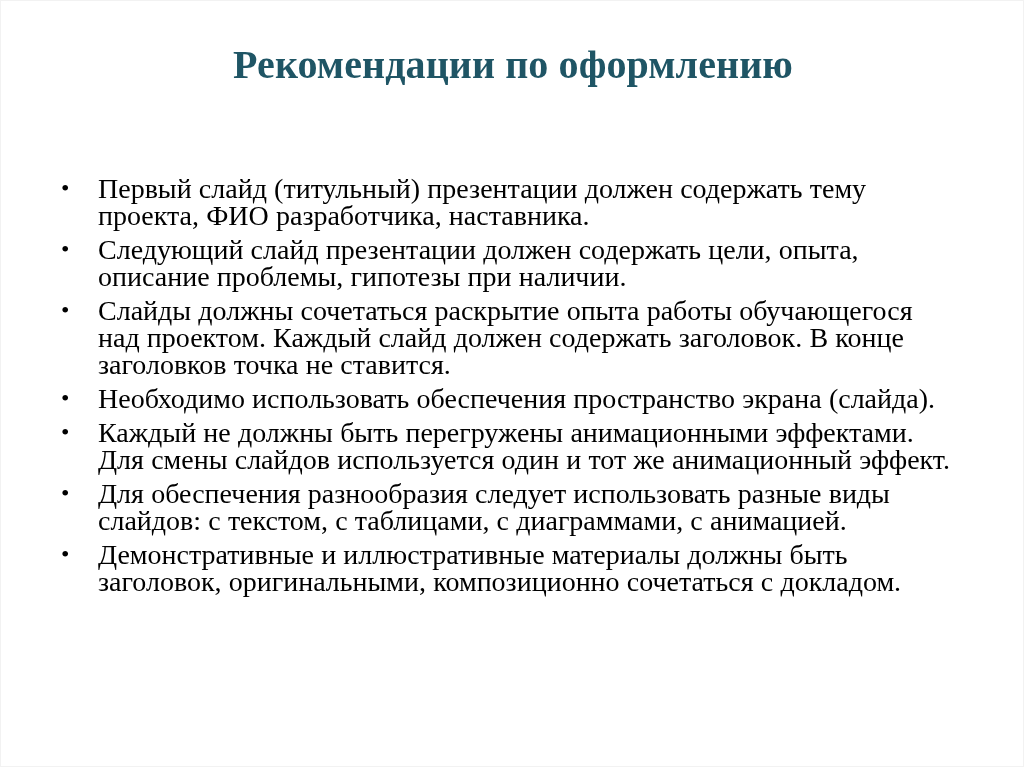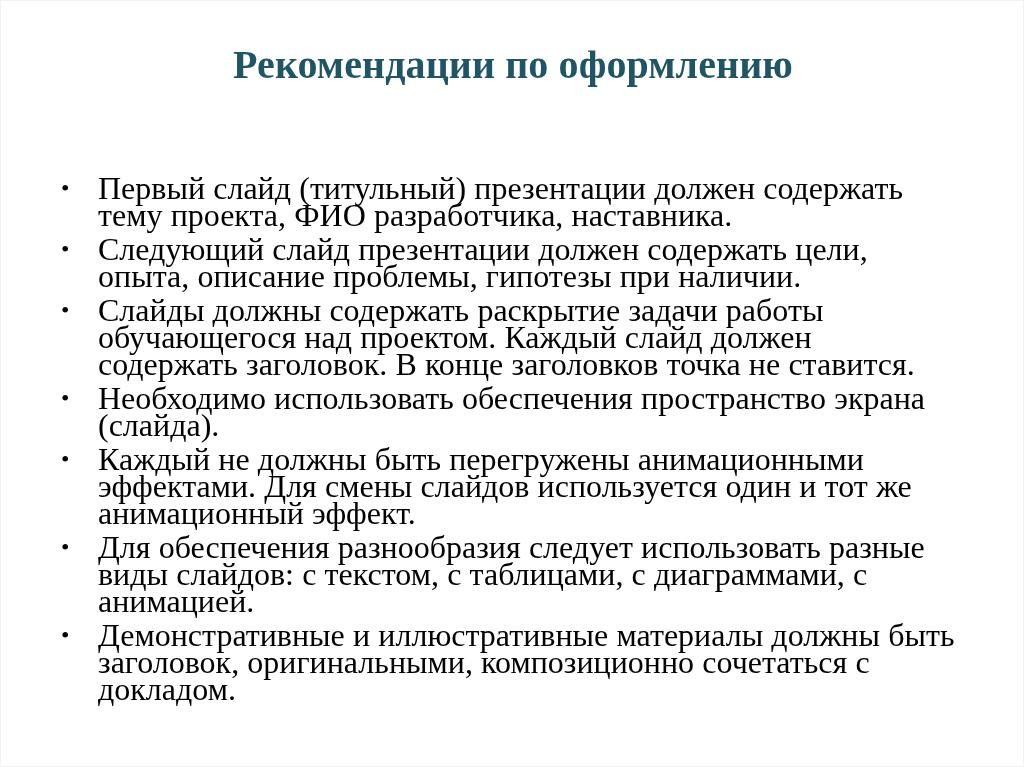--- a/index.html
+++ b/index.html
@@ -65,21 +65,21 @@
     color: #000000;
     text-align: left;
     padding-left: 6px;
     box-sizing: border-box;
     user-select: none;
   }
 
   .bullet-text {
     flex: 1 1 auto;
     font-family: "Liberation Serif", "DejaVu Serif", serif;
-    font-size: 32px;
+    font-size: 28px;
     line-height: 27px;
     color: #000000;
     text-align: left;
     letter-spacing: 0px;
     word-spacing: 0.2px;
   }
 </style>
 </head>
 <body>
 
@@ -96,21 +96,21 @@
       <span class="bullet-text">Первый слайд (титульный) презентации должен содержать тему проекта, ФИО разработчика, наставника.</span>
     </div>
 
     <div class="bullet-row">
       <span class="bullet-marker">•</span>
       <span class="bullet-text">Следующий слайд презентации должен содержать цели, опыта, описание проблемы, гипотезы при наличии.</span>
     </div>
 
     <div class="bullet-row">
       <span class="bullet-marker">•</span>
-      <span class="bullet-text">Слайды должны содержать раскрытие задачи работы обучающегося над проектом. Каждый слайд должен содержать заголовок. В конце заголовков точка не ставится.</span>
+      <span class="bullet-text">Слайды должны сочетаться раскрытие опыта работы обучающегося над проектом. Каждый слайд должен содержать заголовок. В конце заголовков точка не ставится.</span>
     </div>
 
     <div class="bullet-row">
       <span class="bullet-marker">•</span>
       <span class="bullet-text">Необходимо использовать обеспечения пространство экрана (слайда).</span>
     </div>
 
     <div class="bullet-row">
       <span class="bullet-marker">•</span>
       <span class="bullet-text">Каждый не должны быть перегружены анимационными эффектами. Для смены слайдов используется один и тот же анимационный эффект.</span>

